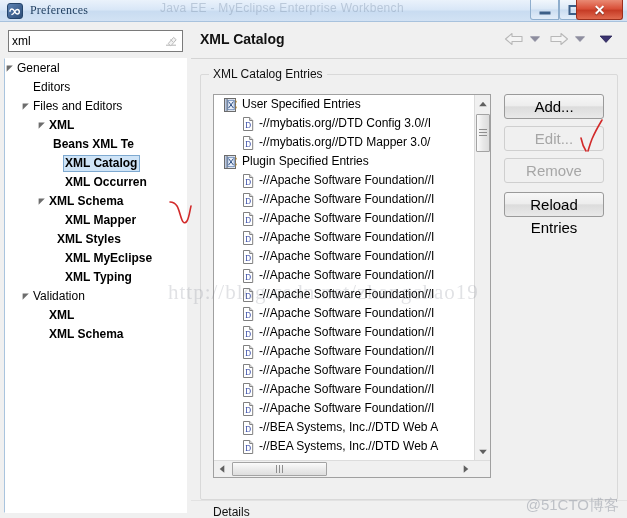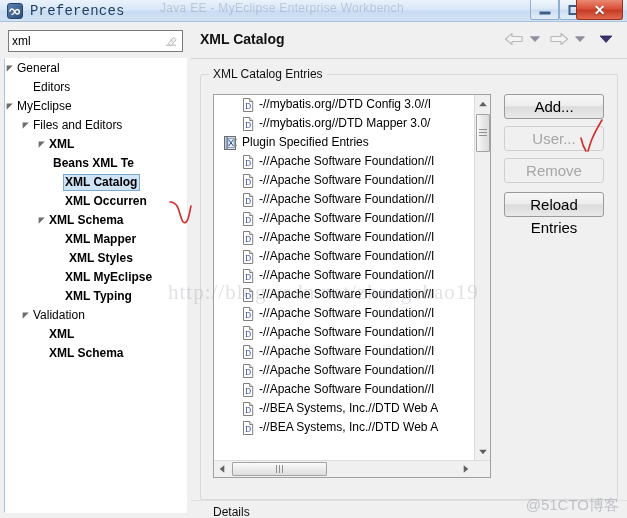--- a/index.html
+++ b/index.html
@@ -34,22 +34,22 @@
     position: absolute; left: 7px; top: 3px;
     width: 16px; height: 16px;
     background: linear-gradient(135deg,#5b82b4 0%, #2d4d77 100%);
     border-radius: 3px;
     border: 1px solid #25456b;
     box-sizing: border-box;
   }
   .title-icon svg { position:absolute; left:1px; top:1px; }
   .title-text {
     position: absolute; left: 30px; top: 3px;
-    font-size: 14px; color: #1d3c5e;
-    font-family: Liberation Mono, monospace;
+    font-size: 12px; color: #1d3c5e;
+    font-family: Liberation Serif, serif;
     letter-spacing: .2px;
   }
   .ghost-title {
     position: absolute; left: 160px; top: 1px;
     width: 300px; height: 18px;
     font-size: 12px;
     color: rgba(130,150,175,.42);
     white-space: nowrap;
     overflow: hidden;
     letter-spacing: .3px;
@@ -404,28 +404,20 @@
               <svg width="8" height="8" viewBox="0 0 8 8">
                 <path d="M0.6 0.6 6.8 0.6 0.6 6.8z" fill="#6d6d6d"></path>
               </svg>
             </span>
             <span class="tlabel" style="left: 12px;">General</span>
           </div>
           <div class="tnode">
             <span class="tlabel" style="left: 28px;">Editors</span>
           </div>
           <div class="tnode">
-            <span class="twisty" style="left: 1px;">
-              <svg width="8" height="8" viewBox="0 0 8 8">
-                <path d="M0.6 0.6 6.8 0.6 0.6 6.8z" fill="#6d6d6d"></path>
-              </svg>
-            </span>
-            <span class="tlabel" style="left: 12px;">MyEclipse</span>
-          </div>
-          <div class="tnode">
             <span class="twisty" style="left: 17px;">
               <svg width="8" height="8" viewBox="0 0 8 8">
                 <path d="M0.6 0.6 6.8 0.6 0.6 6.8z" fill="#6d6d6d"></path>
               </svg>
             </span>
             <span class="tlabel" style="left: 28px;">Files and Editors</span>
           </div>
           <div class="tnode bold">
             <span class="twisty" style="left: 33px;">
               <svg width="8" height="8" viewBox="0 0 8 8">
@@ -448,21 +440,21 @@
               <svg width="8" height="8" viewBox="0 0 8 8">
                 <path d="M0.6 0.6 6.8 0.6 0.6 6.8z" fill="#6d6d6d"></path>
               </svg>
             </span>
             <span class="tlabel" style="left: 44px;">XML Schema</span>
           </div>
           <div class="tnode bold">
             <span class="tlabel" style="left: 60px;">XML Mapper</span>
           </div>
           <div class="tnode bold">
-            <span class="tlabel" style="left: 64px;">XML Styles</span>
+            <span class="tlabel" style="left: 52px;">XML Styles</span>
           </div>
           <div class="tnode bold">
             <span class="tlabel" style="left: 60px;">XML MyEclipse</span>
           </div>
           <div class="tnode bold">
             <span class="tlabel" style="left: 60px;">XML Typing</span>
           </div>
           <div class="tnode">
             <span class="twisty" style="left: 17px;">
               <svg width="8" height="8" viewBox="0 0 8 8">
@@ -515,20 +507,30 @@
           </div>
         </div>
       </div>
 
       <div id="group">
         <div id="group-border"></div>
         <div id="group-title">XML Catalog Entries</div>
 
         <div id="entries">
           <div id="entries-inner">
+              <div class="erow group">
+                <span class="eicon"><svg width="16" height="16" viewBox="0 0 16 16">
+                    <rect x="2.5" y="1.5" width="11" height="13" fill="#fdfdfd" stroke="#6b6b6b"></rect>
+                    <rect x="2.5" y="1.5" width="2.6" height="13" fill="#b9c9e4" stroke="#6b6b6b"></rect>
+                    <rect x="5.8" y="3.2" width="6.4" height="9.6" fill="#e8eef8" stroke="#4a6fa5" stroke-width=".8"></rect>
+                    <path d="M6.6 4.6 11.4 11M11.4 4.6 6.6 11" stroke="#2f4f82" stroke-width="1"></path>
+                    <path d="M13.5 3.2c1.2.7 1.2 2.2 0 2.9M13.5 9c1.2.7 1.2 2.2 0 2.9" fill="none" stroke="#c7922f" stroke-width="1"></path>
+                  </svg></span>
+                <span class="etext">User Specified Entries</span>
+              </div>
               <div class="erow child">
                 <span class="eicon"><svg width="16" height="16" viewBox="0 0 16 16">
                     <path d="M3.5 1.5h6.2l3 3v10h-9.2z" fill="#ffffff" stroke="#808080"></path>
                     <path d="M9.7 1.5v3h3" fill="#e6e6e6" stroke="#808080"></path>
                     <text x="5.2" y="11.6" font-family="Liberation Serif, serif" font-size="8" fill="#2a3fa0">D</text>
                   </svg></span>
                 <span class="etext">-//mybatis.org//DTD Config 3.0//I</span>
               </div>
               <div class="erow child">
                 <span class="eicon"><svg width="16" height="16" viewBox="0 0 16 16">
@@ -703,21 +705,21 @@
               <svg width="6" height="9" viewBox="0 0 6 9">
                   <path d="M0.7 0.7 5.3 4.5 0.7 8.3z" fill="#606060"></path>
                 </svg>
             </div>
           </div>
           <div id="corner-box"></div>
         </div>
 
         <div id="btncol">
           <div class="btn">Add...</div>
-          <div class="btn disabled">User...</div>
+          <div class="btn disabled">Edit...</div>
           <div class="btn disabled">Remove</div>
           <div class="btn gap">Reload Entries</div>
         </div>
       </div>
 
       <div id="details-sep"></div>
       <div id="details-label">Details</div>
     </div>
 
     <svg id="annot-tree" width="34" height="40" viewBox="0 0 34 40">

